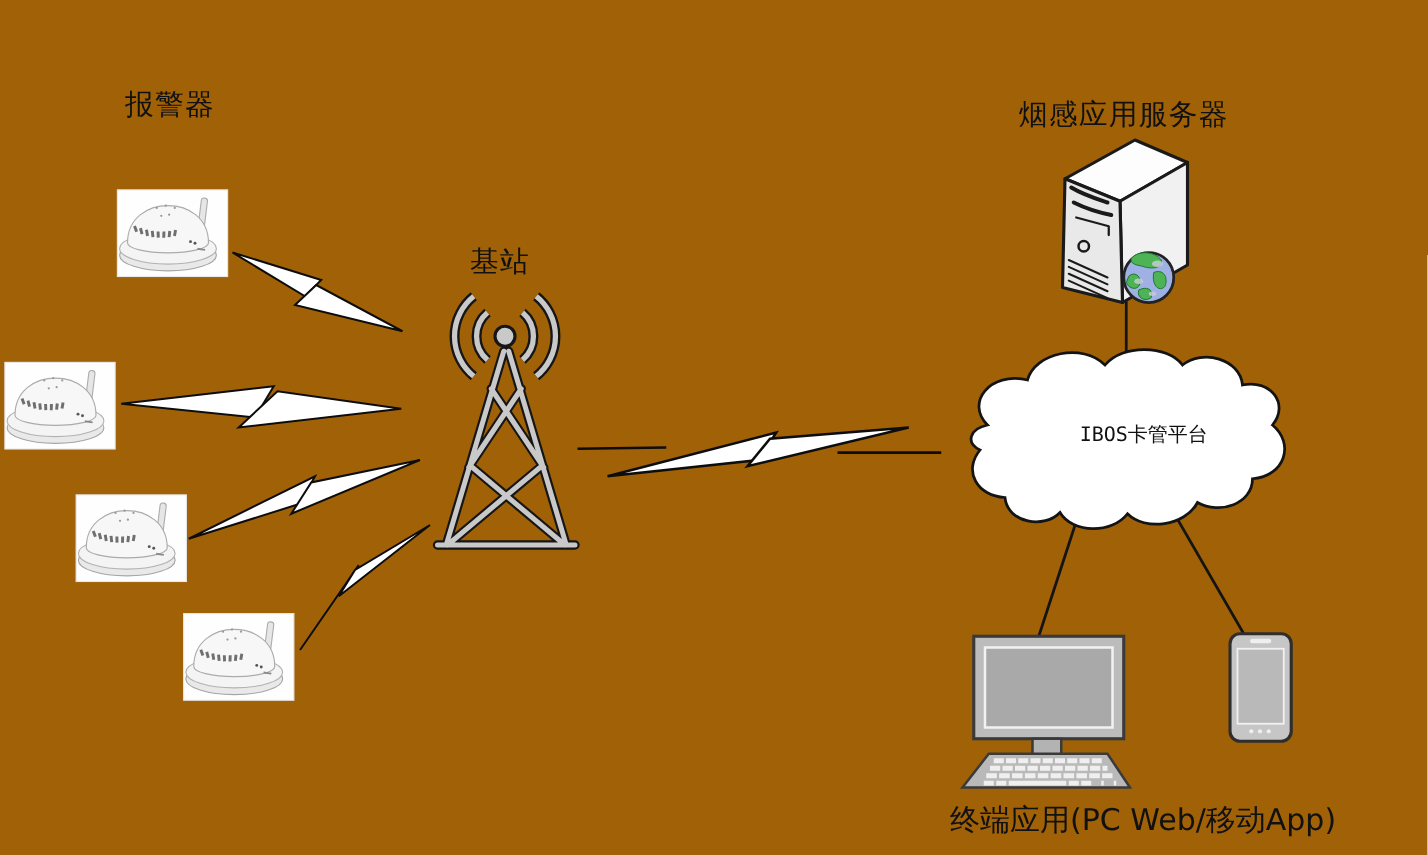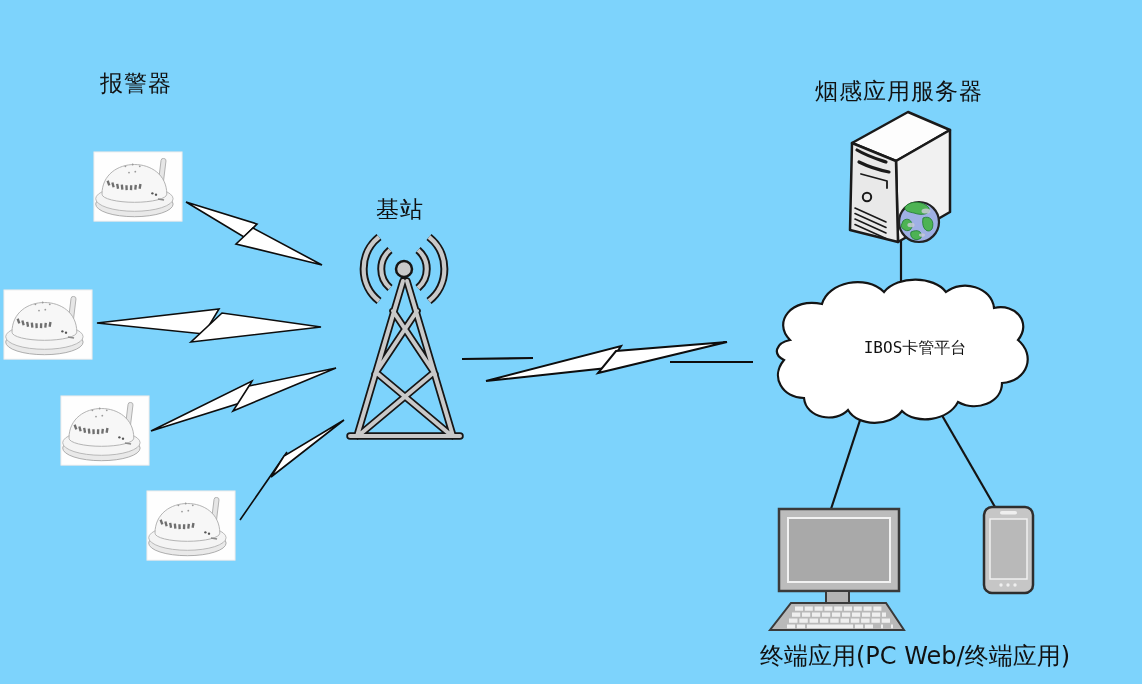--- a/index.html
+++ b/index.html
@@ -1,19 +1,19 @@
 <!DOCTYPE html>
 <html><head>
 <meta charset="utf-8">
 <style>
   html,body{margin:0;padding:0;background:#fff;}
   .canvas{
     position:relative;
     width:1142px;height:684px;
-    background:#7dd3fc;
+    background:#a16207;
     overflow:hidden;
     font-family:"DejaVu Sans","Liberation Sans",sans-serif;
   }
   .canvas svg{position:absolute;left:0;top:0;}
   .lbl{
     position:absolute;
     color:#111;
     white-space:nowrap;
     letter-spacing:1px;
   }
@@ -194,15 +194,15 @@
     <circle cx="1001" cy="585" r="1.7" fill="#efefef"></circle>
     <circle cx="1008" cy="585" r="1.7" fill="#efefef"></circle>
     <circle cx="1015" cy="585" r="1.7" fill="#efefef"></circle>
   </g>
 </svg>
 
 <div class="lbl lbl-alarm">报警器</div>
 <div class="lbl lbl-bs">基站</div>
 <div class="lbl lbl-cloud">IBOS卡管平台</div>
 <div class="lbl lbl-server">烟感应用服务器</div>
-<div class="lbl lbl-terminal">终端应用(PC Web/终端应用)</div>
+<div class="lbl lbl-terminal">终端应用(PC Web/移动App)</div>
 
 </div>
 
 </body></html>

